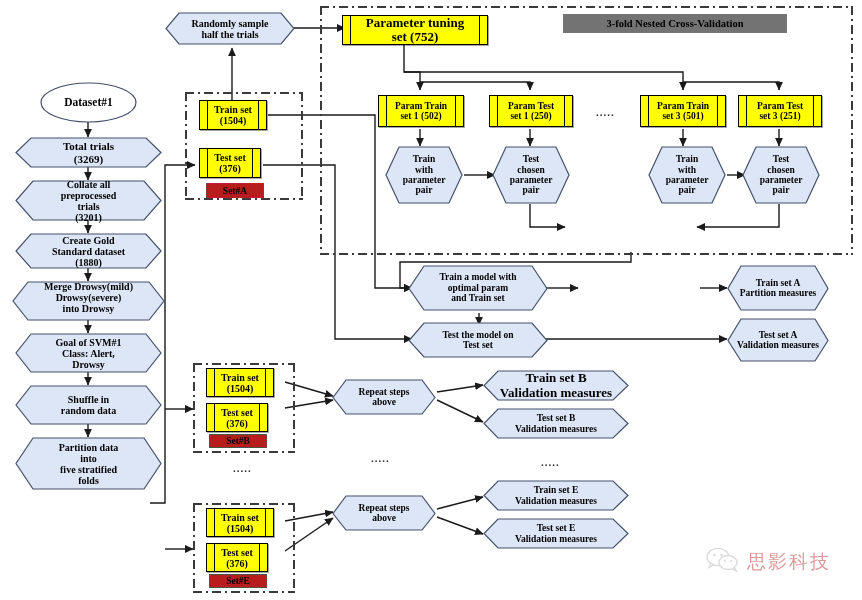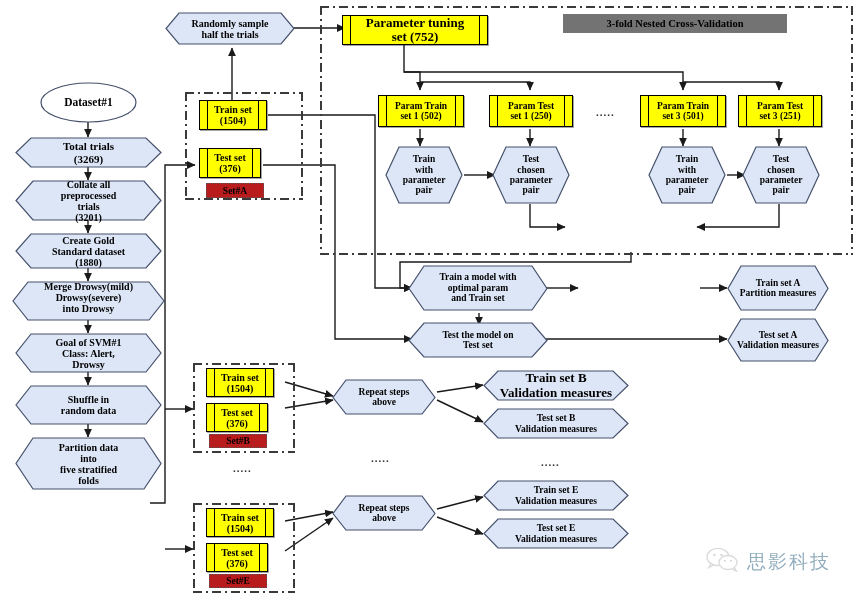--- a/index.html
+++ b/index.html
@@ -71,21 +71,21 @@
 
   .dots{position:absolute;font-weight:bold;color:#333;letter-spacing:1px;}
 
   
   #wires{position:absolute;left:0;top:0;width:862px;height:600px;
          pointer-events:none;}
 
   
   .wm{position:absolute;display:flex;align-items:center;gap:7px;
       opacity:.45;}
-  .wm .wmtxt{font-family:"DejaVu Sans",sans-serif;font-size:19px;color:#0c4a6e;
+  .wm .wmtxt{font-family:"DejaVu Sans",sans-serif;font-size:19px;color:#b91c1c;
       letter-spacing:2px;}
 </style>
 </head>
 <body>
 
 <div id="stage">
 
   <svg id="wires">
     <defs>
       <marker id="ah" markerWidth="9" markerHeight="9" refX="8" refY="4.5" orient="auto" markerUnits="userSpaceOnUse">

